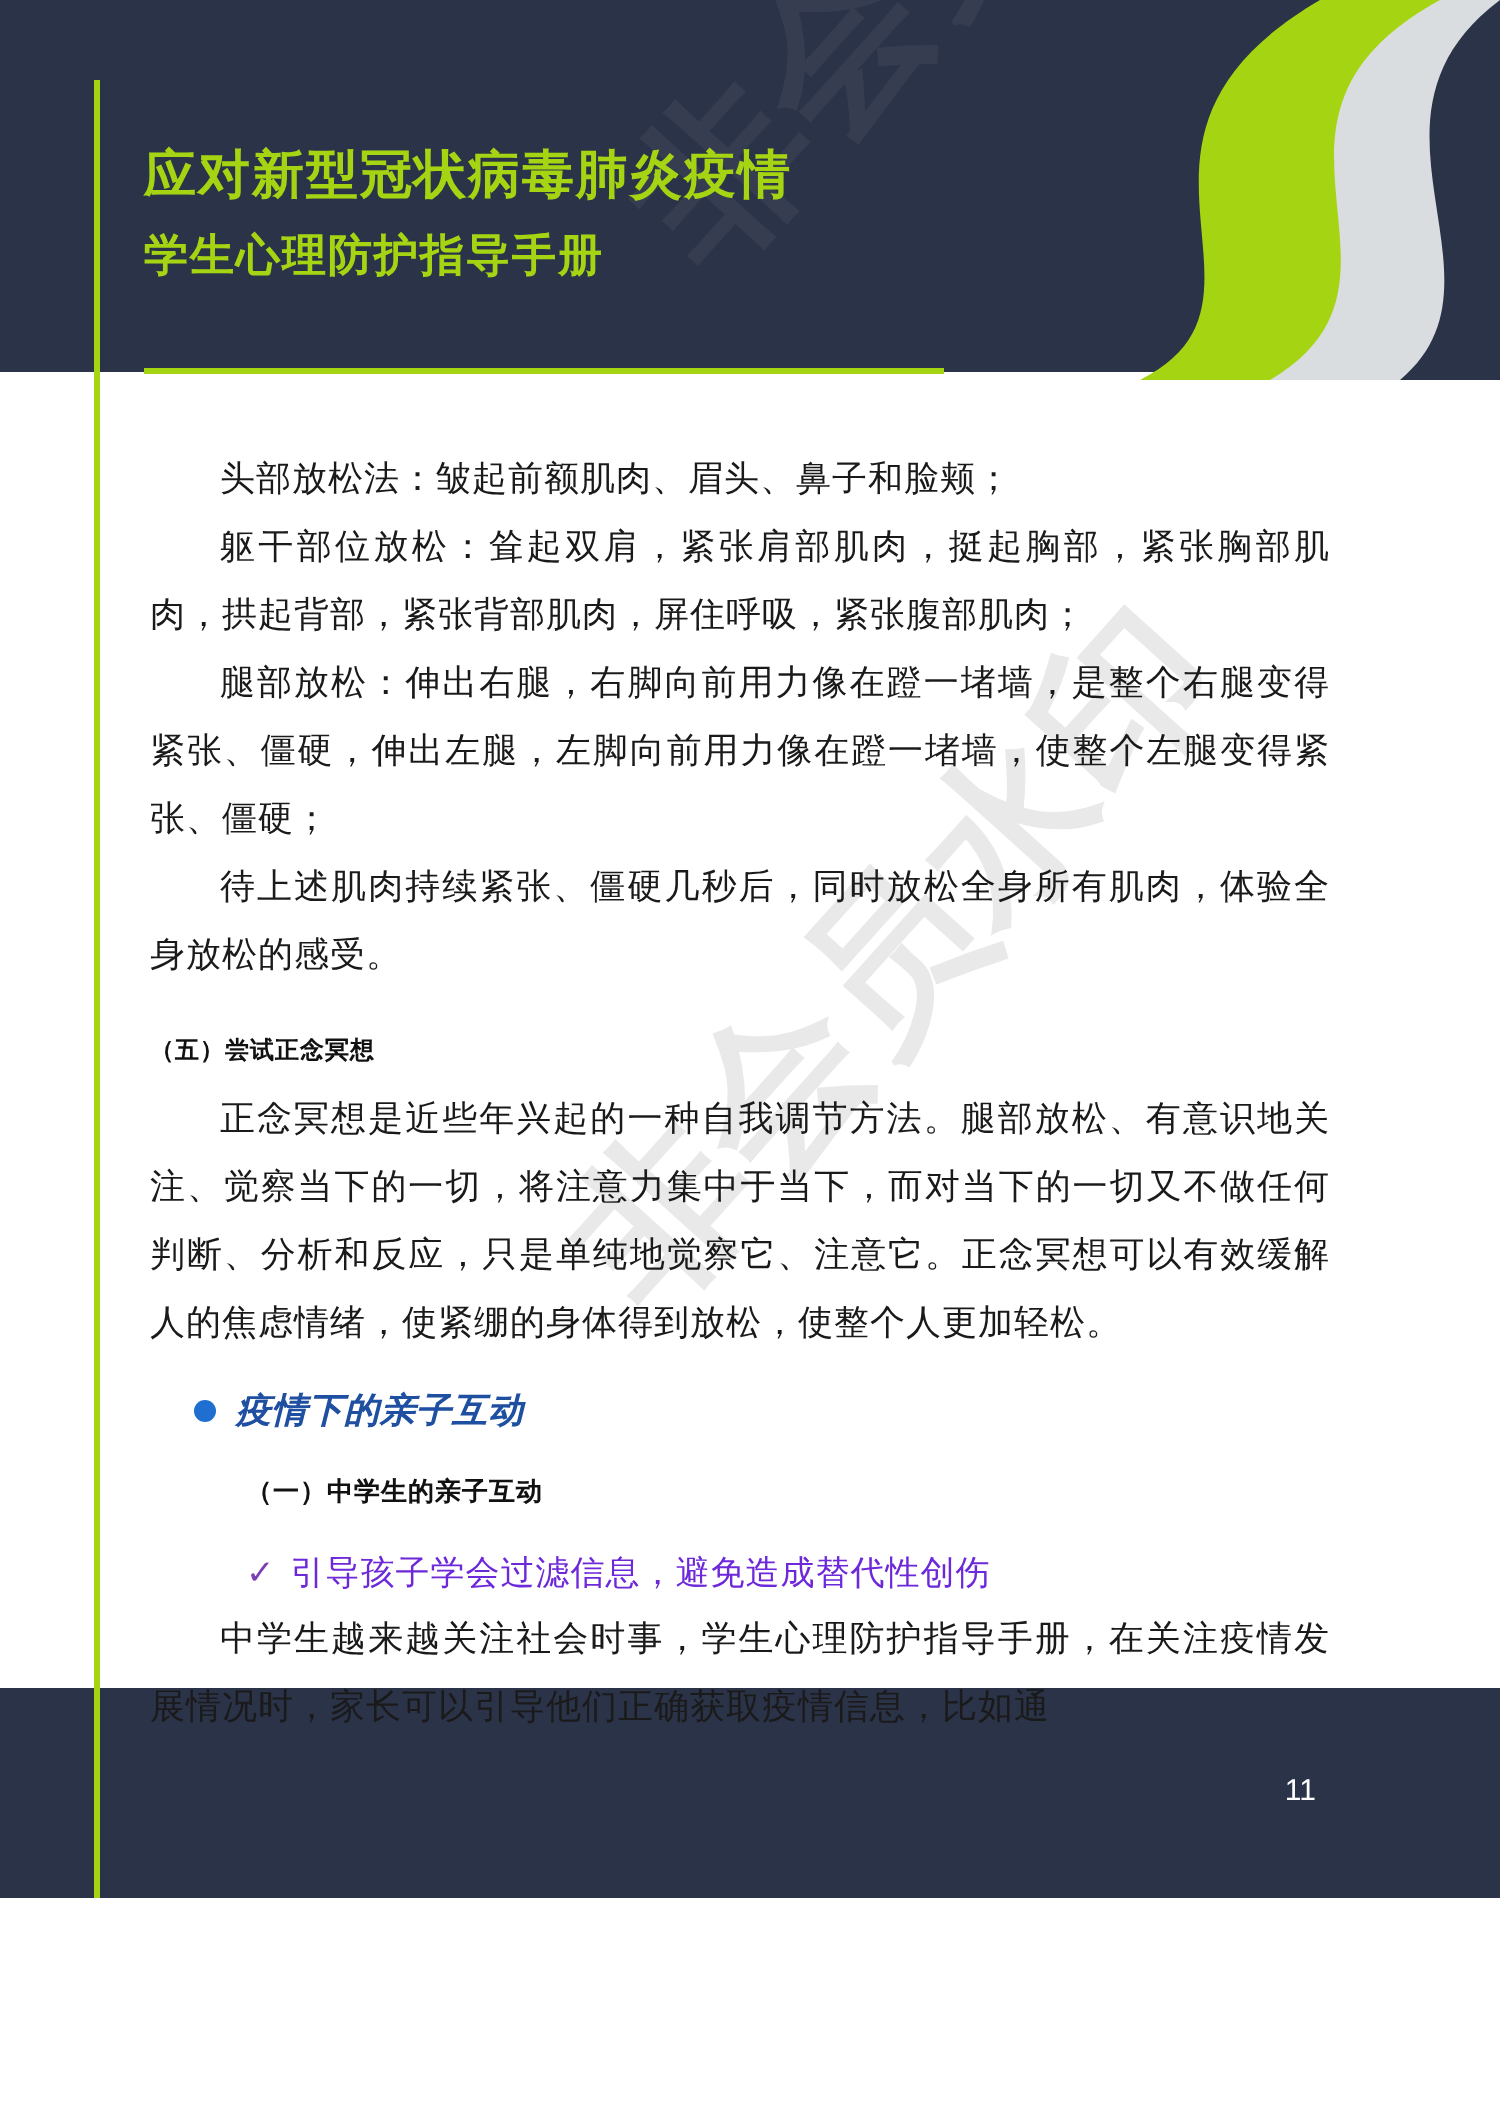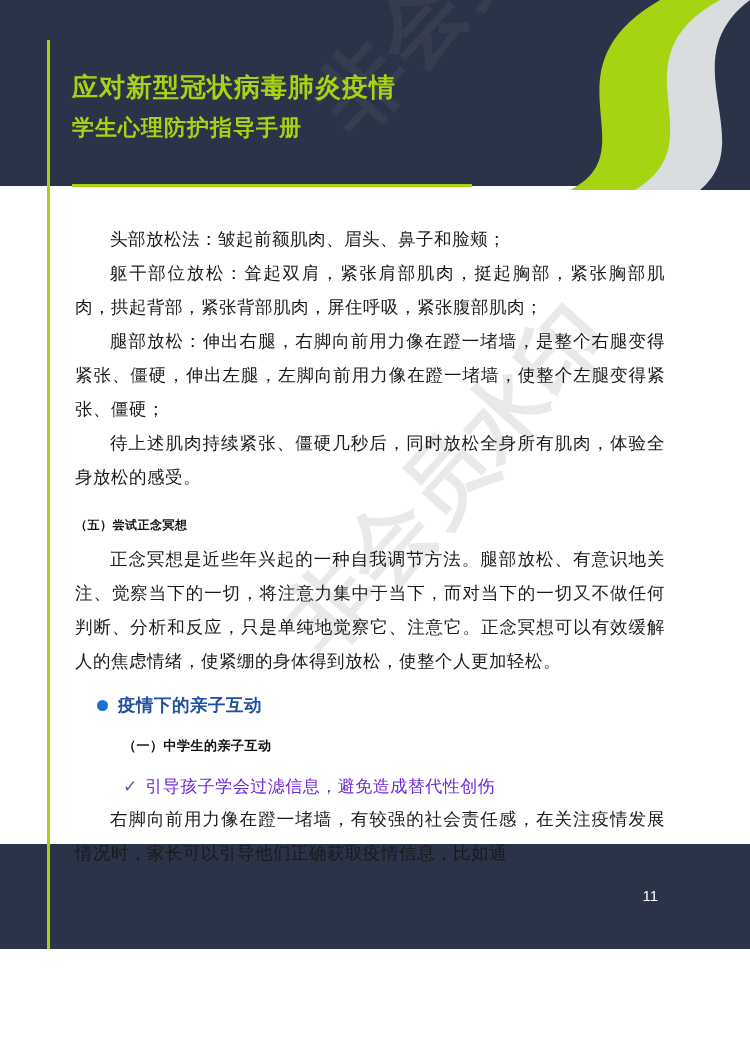--- a/index.html
+++ b/index.html
@@ -125,20 +125,21 @@
     line-height: 34px;
     color: #111111;
     text-indent: 0;
     letter-spacing: 0.5px;
   }
   .bullet-row {
     display: flex;
     align-items: center;
     margin-top: 12px;
     margin-left: 22px;
+    font-style: italic;
   }
   .bullet-dot {
     width: 11px;
     height: 11px;
     border-radius: 50%;
     background: #1f6fd0;
     margin-right: 10px;
     flex: 0 0 auto;
   }
   .bullet-text {
@@ -253,18 +254,18 @@
       <span class="bullet-text">疫情下的亲子互动</span>
     </div>
 
     <p class="sub-heading">（一）中学生的亲子互动</p>
 
     <div class="check-row">
       <span class="check-mark">✓</span>
       <span class="check-text">引导孩子学会过滤信息，避免造成替代性创伤</span>
     </div>
 
-    <p class="para">右脚向前用力像在蹬一堵墙，有较强的社会责任感，在关注疫情发展情况时，家长可以引导他们正确获取疫情信息，比如通</p>
+    <p class="para">中学生越来越关注社会时事，学生心理防护指导手册，在关注疫情发展情况时，家长可以引导他们正确获取疫情信息，比如通</p>
   </div>
 
   <div class="page-number">11</div>
 
 </div>
 
 </body></html>

